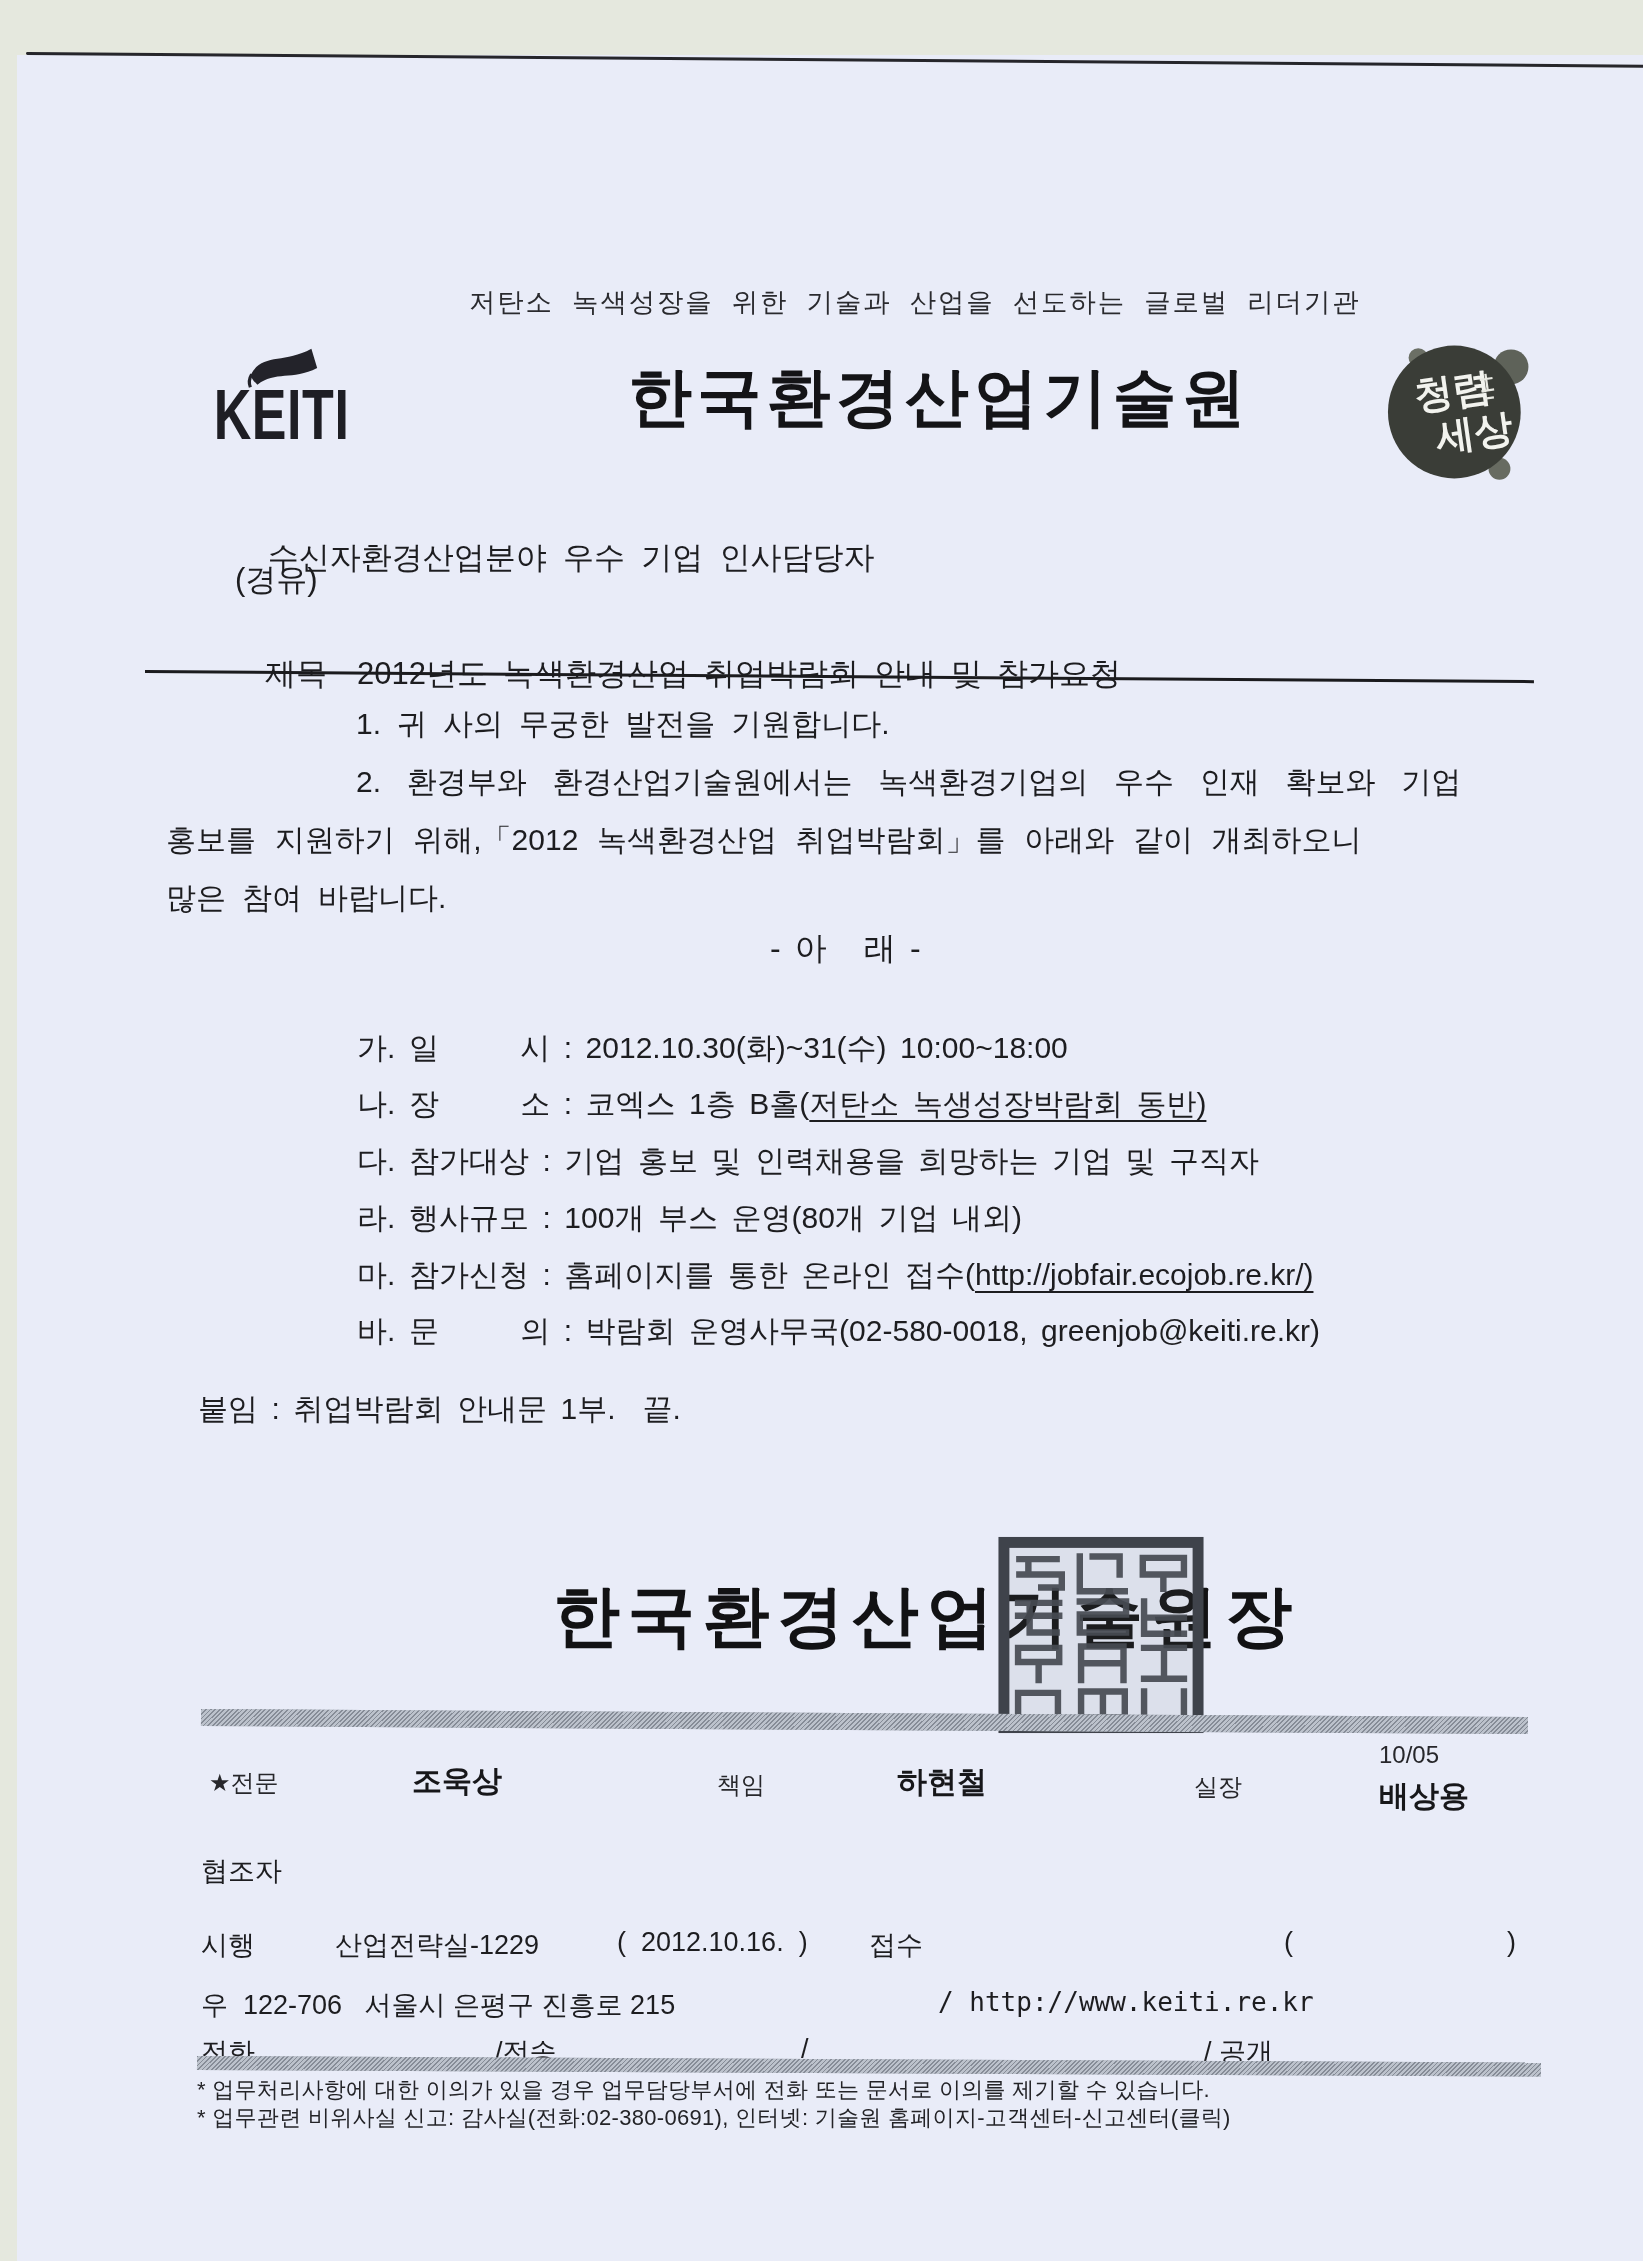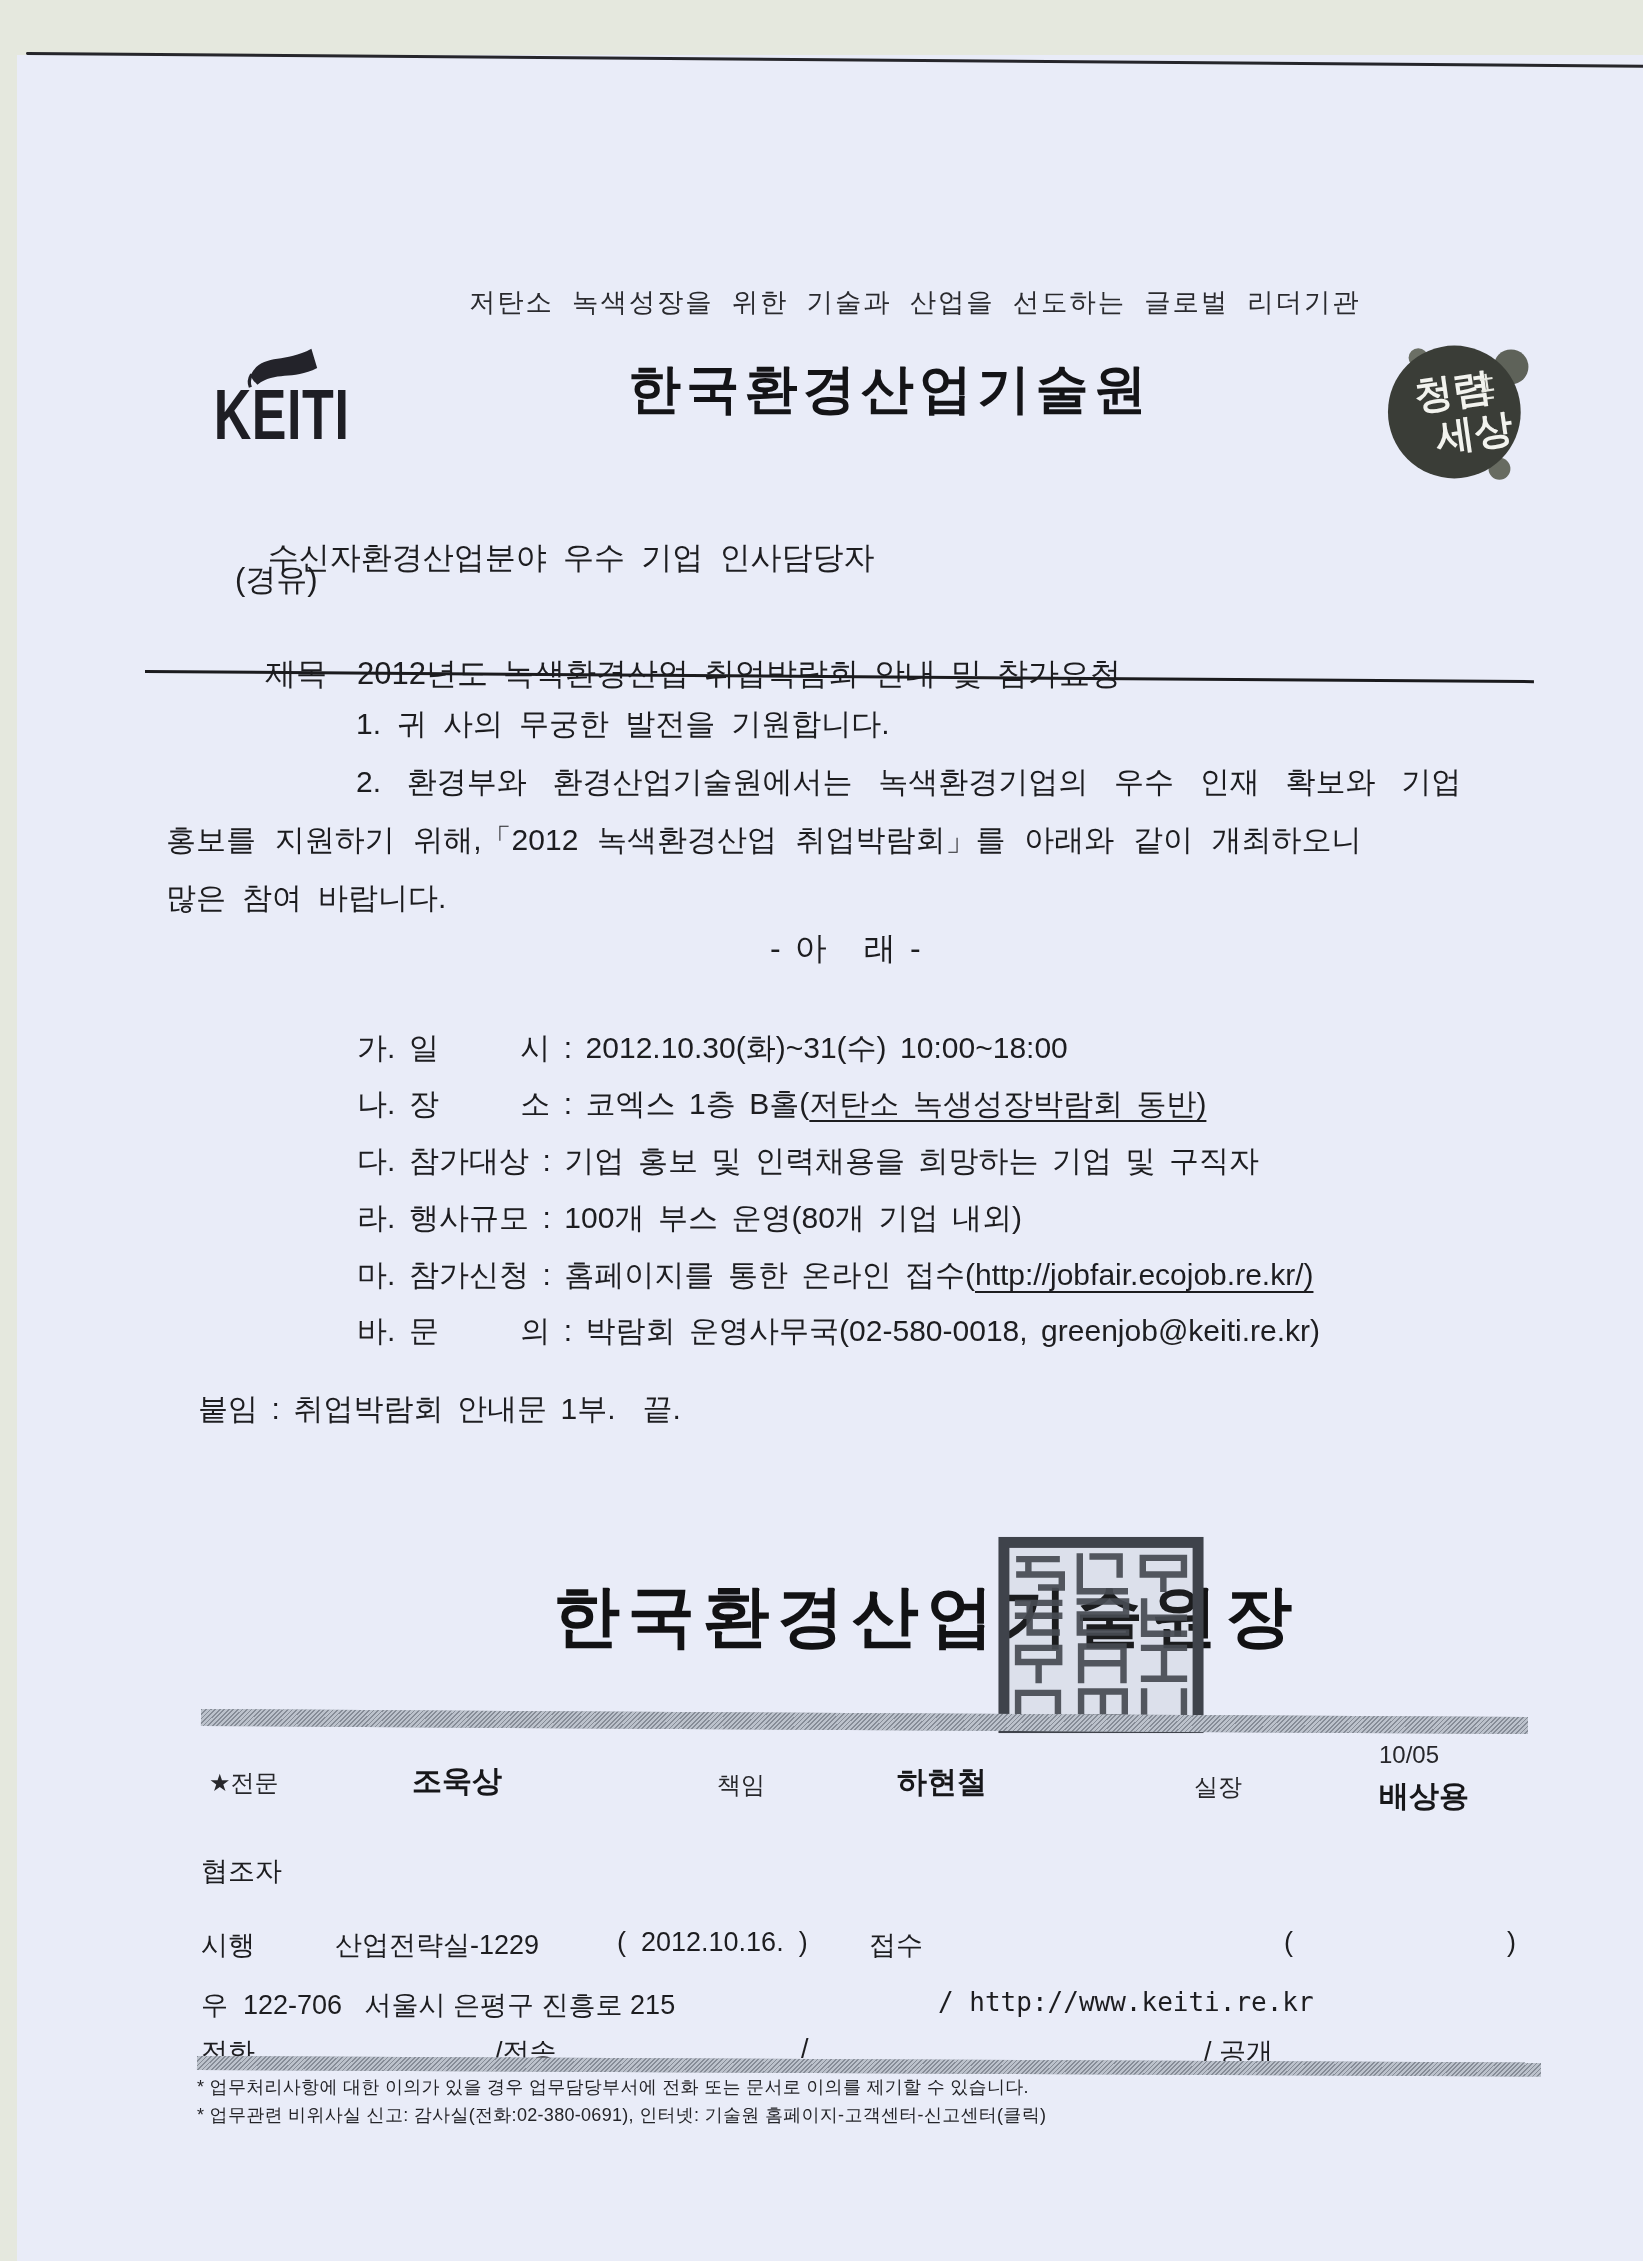--- a/index.html
+++ b/index.html
@@ -8,21 +8,21 @@
     background:#e5e8de;
     font-family:"Liberation Sans","DejaVu Sans",sans-serif;
     color:#1d1d20;
   }
   .paper{position:absolute;left:17px;top:55px;right:0;bottom:0;background:#e9ecf8;}
   .paper-edge{position:absolute;left:26px;top:52px;width:1650px;height:3.2px;background:#26262b;
     transform:rotate(0.45deg);transform-origin:left center;border-radius:1.9px;}
   .abs{position:absolute;white-space:pre;}
   .slogan{left:469px;top:285px;font-size:26.4px;letter-spacing:1.9px;word-spacing:9px;color:#2a2a2e;text-align:right;}
   .logo-wrap{left:205px;top:330px;width:177px;height:106px;}
-  .org-name{left:628px;top:354px;font-size:53px;font-weight:bold;letter-spacing:5.2px;color:#141417;}
+  .org-name{left:628px;top:354px;font-size:64px;font-weight:bold;letter-spacing:5.2px;color:#141417;}
   .stamp-wrap{left:1371px;top:317px;width:174px;height:168px;}
   .recv{left:235px;top:501px;font-size:31px;word-spacing:7.7px;}
   .recv .val{}
   .via{left:235px;top:559px;font-size:31px;}
   .subject{left:235px;top:617px;font-size:31px;word-spacing:6.4px;}
   .subject .val{margin-left:30px;}
   .rule{left:145px;top:670px;width:1389px;height:2.6px;background:#1b1b1e;
     transform:rotate(0.42deg);transform-origin:left center;}
   .bodyline{font-size:30px;word-spacing:7.7px;color:#1c1c1f;}
   .p1{left:356px;top:704px;}
@@ -37,21 +37,21 @@
   .seal-wrap{left:991px;top:1525px;width:208px;height:198px;}
   .band{background:#a9afb9;
     background-image:repeating-linear-gradient(135deg,#868c97 0 1.3px,#bcc2cc 1.3px 3.2px);
     transform-origin:left center;}
   .band1{left:201px;top:1709px;width:1327px;height:17px;transform:rotate(0.35deg);}
   .band2{left:197px;top:2056px;width:1344px;height:14px;transform:rotate(0.28deg);}
   .role{font-size:24px;color:#27272b;}
   .pname{font-size:30px;font-weight:bold;color:#17171a;}
   .ft{font-size:27px;color:#1d1d20;}
   .mono{font-family:"DejaVu Sans Mono","Liberation Mono",monospace;}
-  .note{font-size:18px;color:#232327;letter-spacing:0.3px;}
+  .note{font-size:22px;color:#232327;letter-spacing:0.3px;}
 </style>
 </head>
 <body>
 
 <div class="paper"></div>
 <div class="paper-edge"></div>
 
 <div class="abs slogan">저탄소 녹색성장을 위한 기술과 산업을 선도하는 글로벌 리더기관</div>
 
 <div class="abs logo-wrap">

